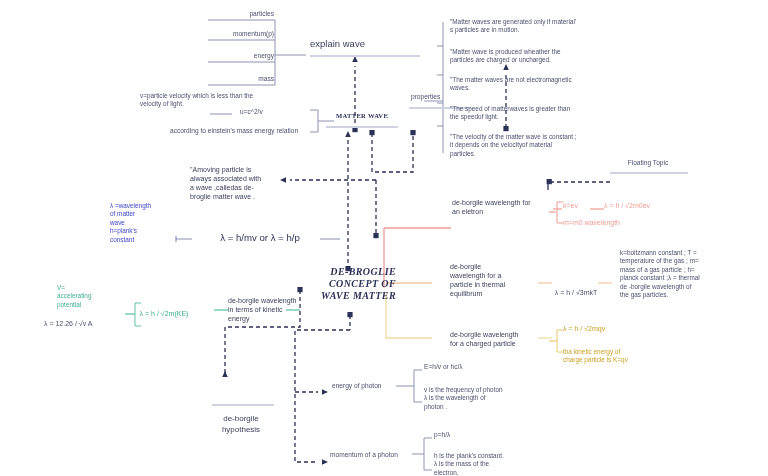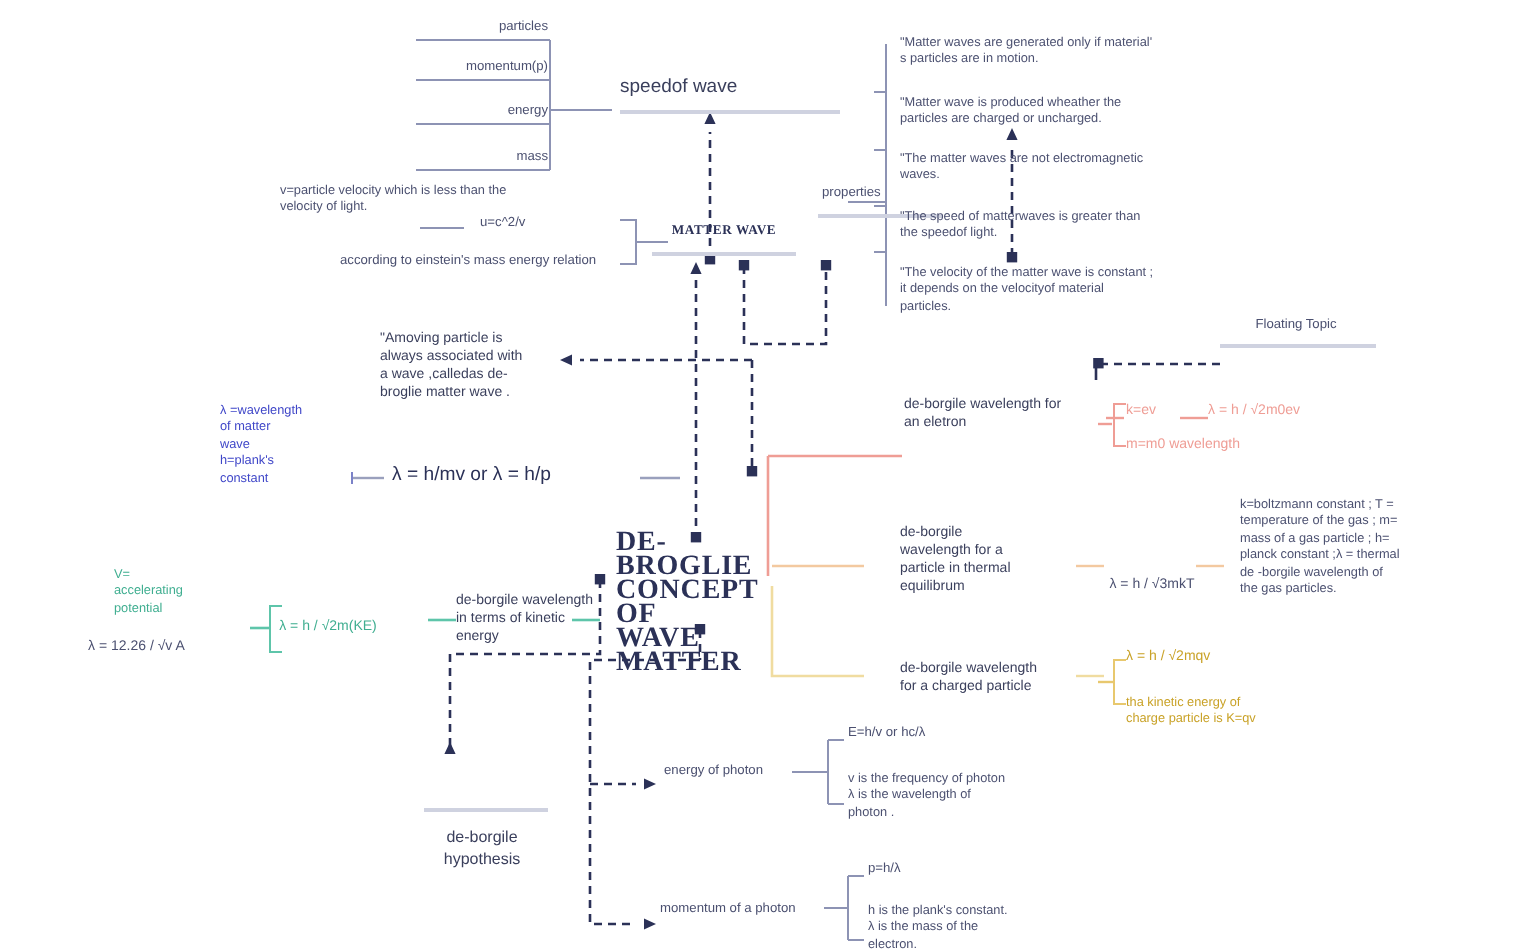--- a/index.html
+++ b/index.html
@@ -6,22 +6,22 @@
   body{
     width:768px;height:476px;position:relative;overflow:hidden;
     font-family:"Liberation Sans","DejaVu Sans",sans-serif;
     color:#3d4466;
   }
   .n{position:absolute;box-sizing:border-box;}
   .txt{font-size:6.4px;line-height:8.4px;color:#4b5070;white-space:pre-line;}
   .txt2{font-size:7px;line-height:9px;color:#3a3f5c;white-space:pre-line;}
   .center-node{
     font-family:"Liberation Serif","DejaVu Serif",serif;
-    font-weight:bold;font-size:14px;line-height:12px;color:#2b3157;
-    text-align:left;letter-spacing:.4px;
+    font-weight:bold;font-size:10px;line-height:12px;color:#2b3157;
+    text-align:right;letter-spacing:.4px;font-style:italic;
   }
   .matter-wave{
     font-family:"Liberation Serif","DejaVu Serif",serif;
     font-weight:bold;font-size:6.6px;color:#2b3157;letter-spacing:.3px;
     text-align:center;
   }
   .hypo{font-size:8px;line-height:11px;color:#3a3f5c;text-align:center;margin-top:34px;}
   .explain{font-size:9.5px;color:#3a3f5c;}
   .formula{font-size:9.6px;color:#2b3157;}
   .formula-sm{font-size:7px;color:#4b5070;}
@@ -132,21 +132,21 @@
   <path d="M424 438 L432 438" stroke="#8d93b4" stroke-width="1" fill="none"></path>
   <path d="M424 470 L432 470" stroke="#8d93b4" stroke-width="1" fill="none"></path>
   <path d="M424 454 L412 454" stroke="#8d93b4" stroke-width="1" fill="none"></path>
 </svg>
 
 <div class="n lbl-r" style="left:196px;top:10px;width:78px;">particles</div>
 <div class="n lbl-r" style="left:186px;top:30px;width:88px;">momentum(p)</div>
 <div class="n lbl-r" style="left:196px;top:52px;width:78px;">energy</div>
 <div class="n lbl-r" style="left:196px;top:75px;width:78px;">mass</div>
 
-<div class="n explain" style="left:310px;top:38px;width:90px;">speedof wave</div>
+<div class="n explain" style="left:310px;top:38px;width:90px;">explain wave</div>
 <div class="ul" style="left:310px;top:55px;width:110px;"></div>
 
 <div class="n lbl" style="left:411px;top:93px;width:60px;">properties</div>
 <div class="ul" style="left:409px;top:107px;width:62px;"></div>
 
 <div class="n txt" style="left:450px;top:18px;width:186px;">"Matter waves are generated only if material'
 s particles are in motion.</div>
 <div class="n txt" style="left:450px;top:48px;width:186px;">"Matter wave is produced wheather the
 particles are charged or uncharged.</div>
 <div class="n txt" style="left:450px;top:76px;width:186px;">"The matter waves are not electromagnetic
@@ -172,21 +172,21 @@
 always associated with
 a wave ,calledas de-
 broglie matter wave .</div>
 
 <div class="n txt blue" style="left:110px;top:202px;width:80px;">λ =wavelength
 of matter
 wave
      h=plank's
 constant</div>
 
-<div class="n formula" style="left:196px;top:232px;width:128px;">λ = h/mv or λ = h/p</div>
+<div class="n formula" style="left:196px;top:232px;width:128px;text-align:center;">λ = h/mv or λ = h/p</div>
 
 <div class="n center-node" style="left:308px;top:266px;width:88px;">
   <div>DE-BROGLIE</div>
   <div>CONCEPT OF</div>
   <div>WAVE MATTER</div>
 </div>
 
 <div class="n hypo" style="left:206px;top:379px;width:70px;">de-borgile
 hypothesis</div>
 <div class="ul" style="left:212px;top:404px;width:62px;"></div>

